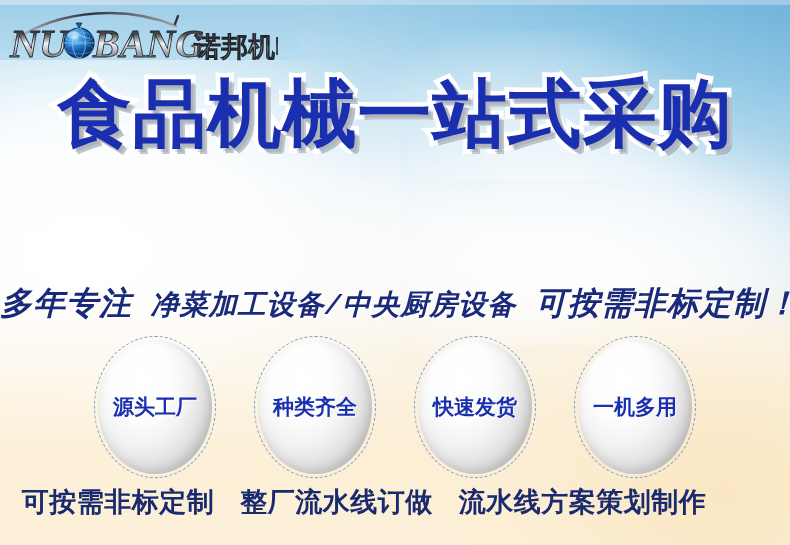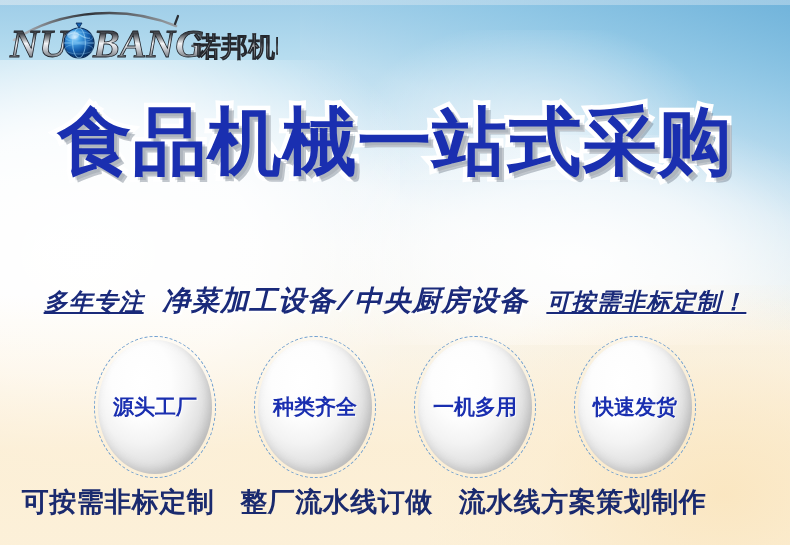--- a/index.html
+++ b/index.html
@@ -101,21 +101,21 @@
   .logo {
     position: absolute;
     left: 8px; top: 10px;
     width: 270px; height: 52px; text-decoration: underline;
   }
   .logo svg { display: block; }
 
   
   .headline {
     position: absolute;
-    left: 0; top: 100px;
+    left: 0; top: 72px;
     width: 790px;
     text-align: center;
     font-size: 74px;
     line-height: 84px;
     font-weight: bold;
     letter-spacing: 1px;
     color: #1a2fb0;
     -webkit-text-stroke: 9px #ffffff;
     paint-order: stroke fill;
     text-shadow:
@@ -142,24 +142,23 @@
     position: absolute;
     left: 0; top: 282px;
     width: 790px;
     text-align: center;
     white-space: nowrap;
     color: #1a2a7a;
     font-weight: bold;
     font-style: italic;
   }
   .tagline .small {
-    font-size: 24px;
+    font-size: 32px;
     letter-spacing: 1px;
     text-shadow: 1px 1px 1px rgba(255,255,255,0.95);
-    text-decoration: underline;
   }
   .tagline .big {
     font-size: 28px;
     letter-spacing: 1px;
     margin: 0 14px;
     text-shadow: 2px 2px 1px rgba(255,255,255,0.95);
     font-family: Liberation Mono, monospace;
   }
 
   
@@ -308,26 +307,26 @@
       <div class="circle-label">源头工厂</div>
     </div>
     <div class="circle-wrap">
       <div class="circle-ball"></div>
       <div class="circle-ring"></div>
       <div class="circle-label">种类齐全</div>
     </div>
     <div class="circle-wrap">
       <div class="circle-ball"></div>
       <div class="circle-ring"></div>
-      <div class="circle-label">一机多用</div>
+      <div class="circle-label">快速发货</div>
     </div>
     <div class="circle-wrap">
       <div class="circle-ball"></div>
       <div class="circle-ring"></div>
-      <div class="circle-label">快速发货</div>
+      <div class="circle-label">一机多用</div>
     </div>
   </div>
 
   <div class="bottomline">
     <span>可按需非标定制</span>
     <span>整厂流水线订做</span>
     <span>流水线方案策划制作</span>
   </div>
 
 </div>

